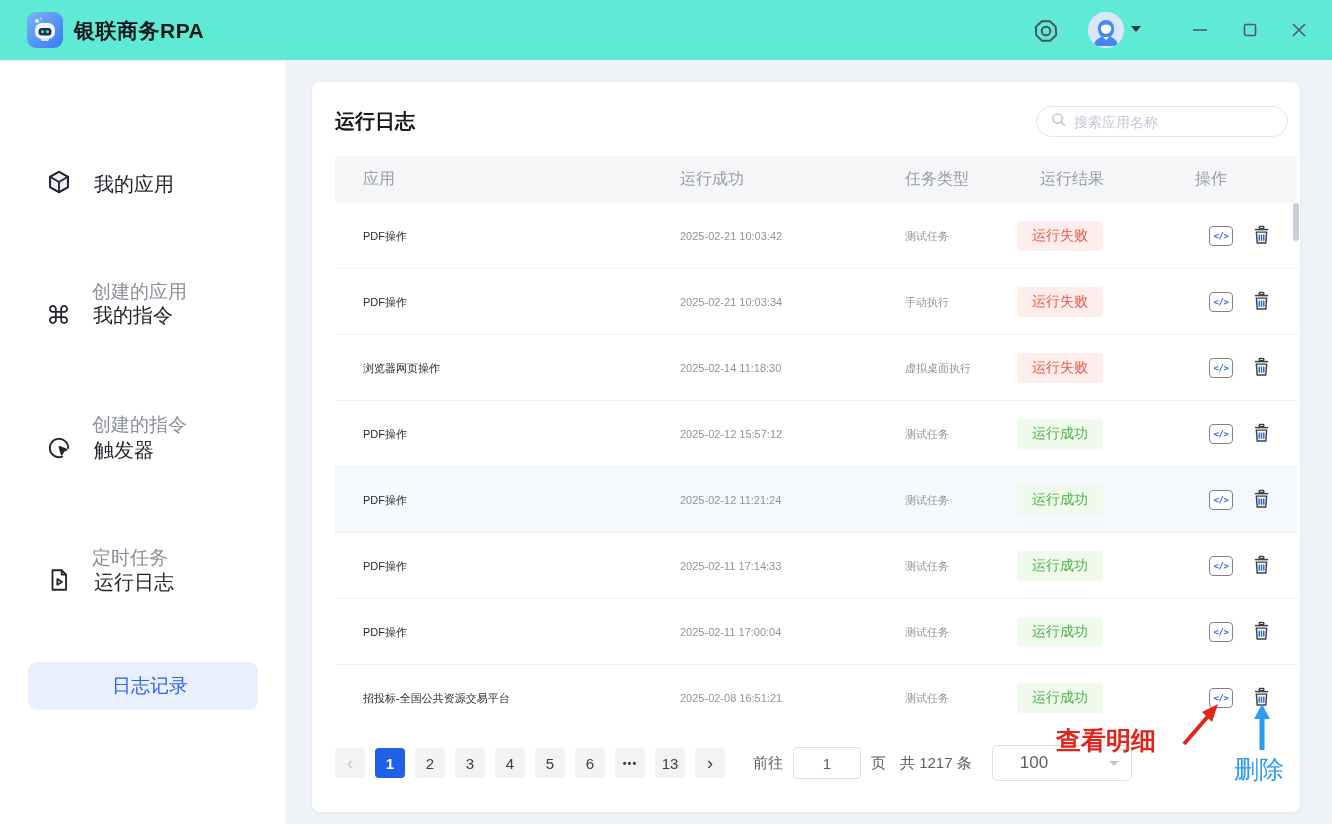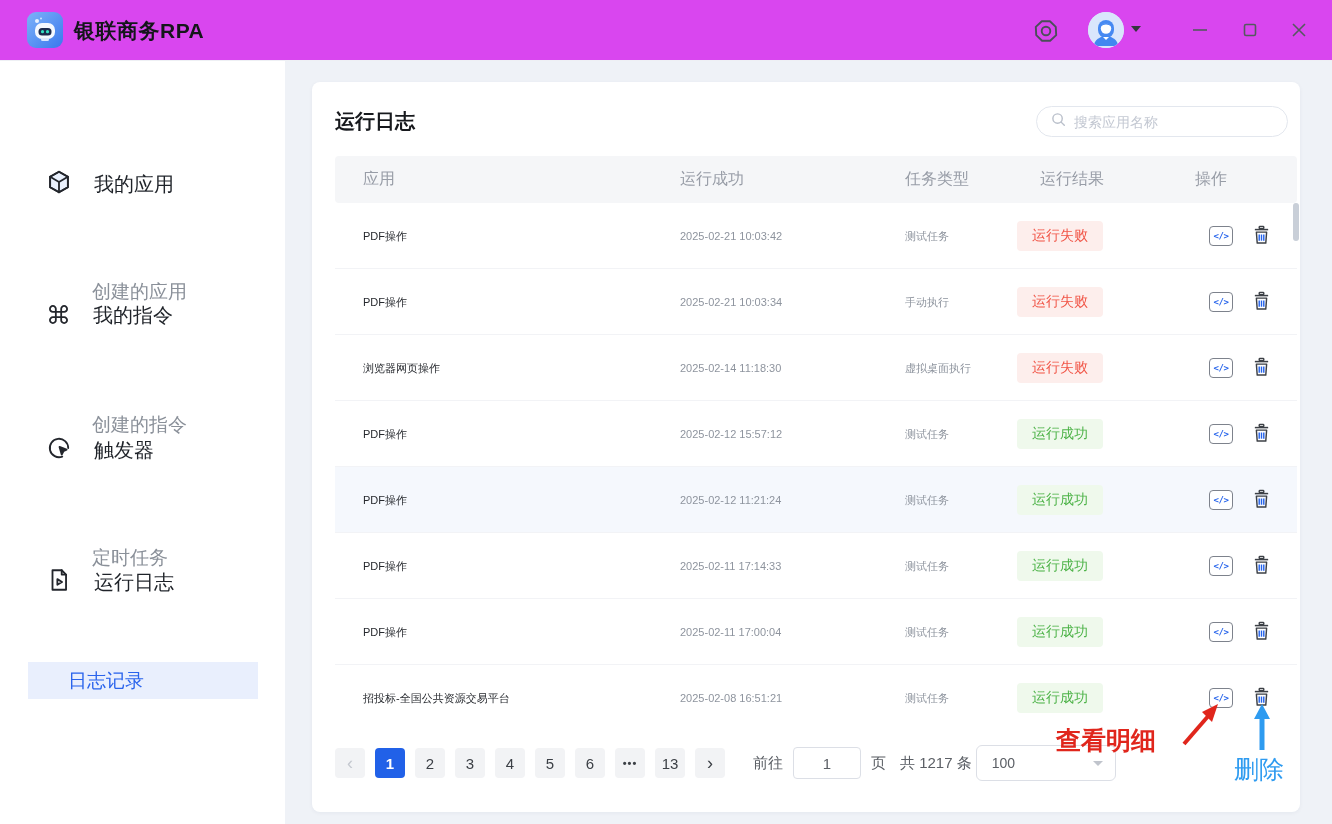--- a/index.html
+++ b/index.html
@@ -1,35 +1,35 @@
 <!DOCTYPE html>
 <html><head>
 <meta charset="utf-8">
 <style>
   * { margin:0; padding:0; box-sizing:border-box; }
   html,body { width:1332px; height:824px; overflow:hidden; font-family:"Liberation Sans","DejaVu Sans",sans-serif; }
   body { background:#eff2f7; position:relative; }
 
   
-  .titlebar { position:absolute; left:0; top:0; width:1332px; height:61px; background:#d946ef; border-bottom:1px solid #eef0f4; z-index:5;text-decoration:underline; }
+  .titlebar { position:absolute; left:0; top:0; width:1332px; height:61px; background:#5eead4; border-bottom:1px solid #eef0f4; z-index:5;text-decoration:underline; }
   .logo { position:absolute; left:27px; top:12px; width:36px; height:36px; border-radius:9px; background:linear-gradient(135deg,#7db2f9 0%,#3a78ee 100%); }
   .app-title { position:absolute; left:74px; top:17px; font-size:21px; font-weight:700; color:#14161a; letter-spacing:0.5px; }
   .tb-icon { position:absolute; top:16px; background:none; border:none; cursor:pointer; }
   .settings-btn { left:1031px; }
   .avatar-wrap { position:absolute; left:1088px; top:12px; width:36px; height:36px; border-radius:50%; overflow:hidden; background:#d9e6fc; cursor:pointer; }
   .caret { position:absolute; left:1131px; top:26px; width:0; height:0; border-left:5px solid transparent; border-right:5px solid transparent; border-top:6px solid #33363c; cursor:pointer; }
   .win-btn { position:absolute; top:14px; width:32px; height:32px; background:none; border:none; cursor:pointer; display:flex; align-items:center; justify-content:center; }
   .win-min { left:1184px; } .win-max { left:1234px; } .win-close { left:1283px; }
 
   
   .sidebar { position:absolute; left:0; top:61px; width:285px; height:763px; background:#ffffff; z-index:2; }
   .side-group-head { position:absolute; left:46px; display:flex; align-items:center; gap:22px; cursor:pointer; }
   .side-group-head .lbl { font-size:20px; color:#1f2329; }
   .side-sub { position:absolute; left:92px; font-size:19px; color:#8a9099; cursor:pointer;margin-top:48px; }
-  .side-sub.active-pill { left:28px; width:230px; height:37px; background:#e9effd; border-radius:0; color:#2a64ec; display:flex; align-items:center; padding-left:40px; }
+  .side-sub.active-pill { left:28px; width:230px; height:48px; background:#e9effd; border-radius:9px; color:#2a64ec; display:flex; align-items:center; padding-left:84px; }
   .cmd-glyph { font-size:25px; color:#23262c; line-height:1; }
 
   
   .main-card { position:absolute; left:312px; top:82px; width:988px; height:730px; background:#ffffff; border-radius:8px; box-shadow:0 1px 4px rgba(20,40,80,0.05); }
   .page-title { position:absolute; left:23px; top:26px; font-size:20px; font-weight:700; color:#17191d; }
   .search-box { position:absolute; left:724px; top:24px; width:252px; height:31px; border:1px solid #e3e7ee; border-radius:16px; display:flex; align-items:center; padding-left:14px; gap:8px; background:#fff; }
   .search-box input { border:none; outline:none; font-size:14px; color:#b91c1c; width:190px; background:transparent; }
   .search-box input::placeholder { color:#c3c8d2; }
 
   
@@ -55,21 +55,21 @@
   .pager { position:absolute; left:23px; top:663px; width:962px; height:36px; display:flex; align-items:center; }
   .pg-btn { width:30px; height:30px; border:none; border-radius:4px; background:#f2f3f5; color:#3c4046; font-size:15px; display:flex; align-items:center; justify-content:center; cursor:pointer; margin-right:10px; flex:none; }
   .pg-btn.active { background:#2161e8; color:#fff; font-weight:700; }
   .pg-btn.dots { font-size:11px; font-weight:700; letter-spacing:1px; }
   .pg-prev { color:#c4c8cf; font-size:18px; }
   .pg-next { font-size:18px; }
   .goto-label { margin-left:18px; font-size:15px; color:#5c6066; flex:none;font-family:Liberation Serif, serif; }
   .goto-input { margin-left:10px; width:68px; height:32px; border:1px solid #dcdfe6; border-radius:4px; text-align:center; font-size:15px; color:#5c6066; outline:none; flex:none; }
   .page-word { margin-left:10px; font-size:15px; color:#5c6066; flex:none; }
   .total-label { margin-left:14px; font-size:15px; color:#5c6066; flex:none; }
-  .size-select { margin-left:4px; width:140px; height:36px; border:1px solid #dcdfe6; border-radius:6px; display:flex; align-items:center; justify-content:space-between; padding:0 12px 0 15px; font-size:14px; color:#5c6066; cursor:pointer; flex:none; background:#fff; }
+  .size-select { margin-left:20px; width:140px; height:36px; border:1px solid #dcdfe6; border-radius:6px; display:flex; align-items:center; justify-content:space-between; padding:0 12px 0 27px; font-size:17px; color:#5c6066; cursor:pointer; flex:none; background:#fff; }
   .size-caret { width:0; height:0; border-left:5px solid transparent; border-right:5px solid transparent; border-top:5px solid #c0c4cc; }
 
   
   .anno { position:absolute; z-index:20; }
   .anno-red-text  { left:1056px; top:724px; font-size:25px; font-weight:700; color:#e0261c; }
   .anno-blue-text { left:1234px; top:753px; font-size:25px; font-weight:500; color:#2e9bf0; }
   .anno-arrow { pointer-events:none; }
 </style>
 </head>
 <body>

